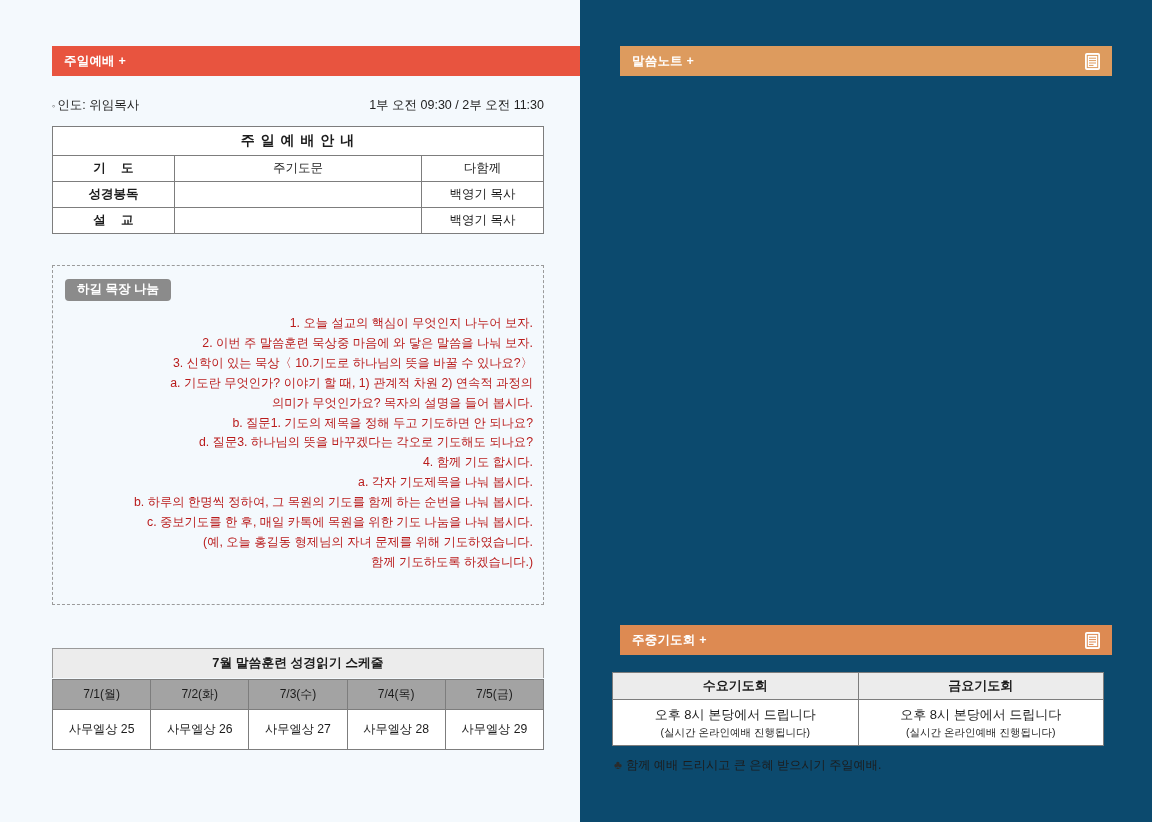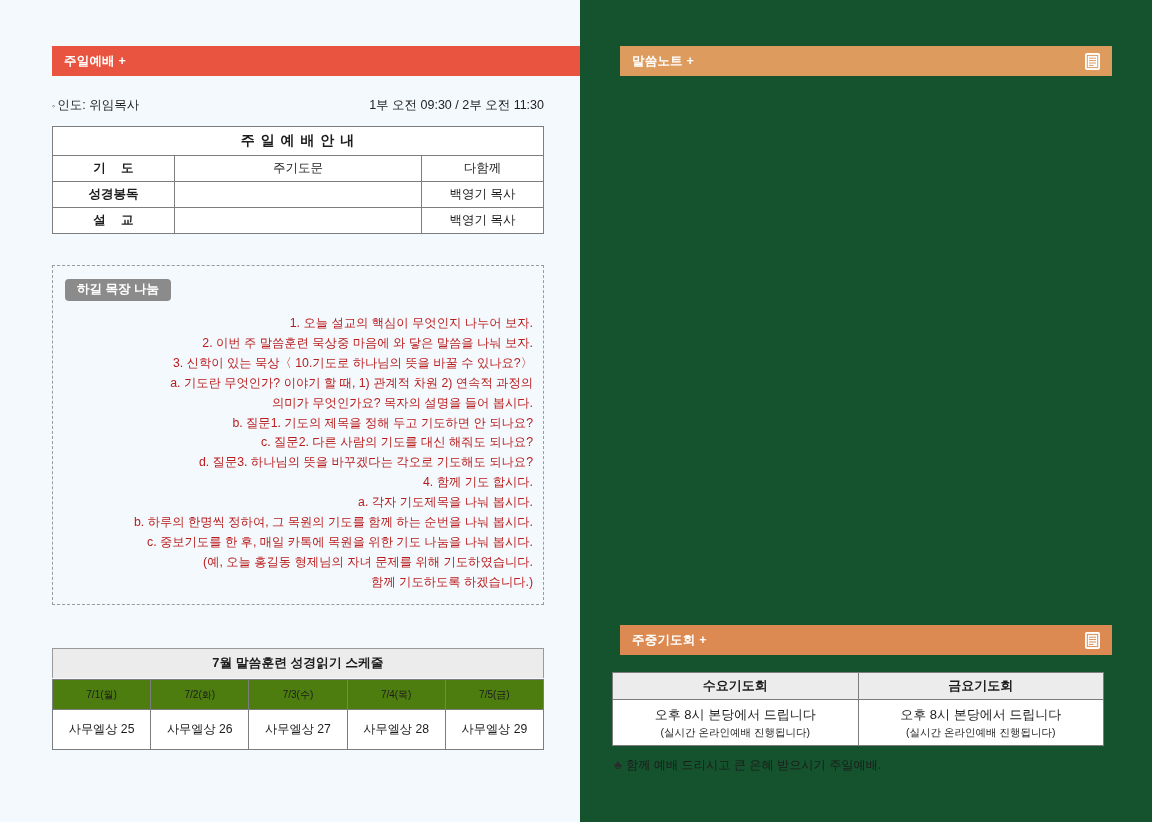--- a/index.html
+++ b/index.html
@@ -19,21 +19,21 @@
   }
   .col-left {
     width: 580px;
     height: 822px;
     background: #f4f9fd;
     position: relative;
   }
   .col-right {
     width: 572px;
     height: 822px;
-    background: #14532d;
+    background: #0c4a6e;
     position: relative;
   }
 
   
   .bar {
     position: absolute;
     height: 30px;
     display: flex;
     align-items: center;
     justify-content: space-between;
@@ -143,21 +143,21 @@
     text-align: center;
     font-size: 12.8px;
     font-weight: bold;
     padding: 6px 0 6px;
     color: #1c1c1c;
   }
   #sched-table {
     left: 52px; top: 679px; width: 492px;
   }
   #sched-table td { height: 30px; width: 98.4px; }
-  #sched-table tr.dates td { background: #4d7c0f; font-size: 10px; }
+  #sched-table tr.dates td { background: #a3a3a3; font-size: 12px; }
   #sched-table tr.books td { background: #fff; font-size: 12.2px; height: 40px; }
 
   
   #prayer-table {
     left: 612px; top: 672px; width: 492px;
   }
   #prayer-table th {
     background: #ececec;
     font-weight: bold;
     font-size: 13px;
@@ -232,21 +232,20 @@
 
     <div class="dashbox">
       <div class="tag">하길 목장 나눔</div>
       <div class="list">
         <div class="l1">1. 오늘 설교의 핵심이 무엇인지 나누어 보자.</div>
         <div class="l1">2. 이번 주 말씀훈련 묵상중 마음에 와 닿은 말씀을 나눠 보자.</div>
         <div class="l1">3. 신학이 있는 묵상〈 10.기도로 하나님의 뜻을 바꿀 수 있나요?〉</div>
         <div class="l2">a. 기도란 무엇인가? 이야기 할 때, 1) 관계적 차원 2) 연속적 과정의</div>
         <div class="l3">의미가 무엇인가요? 목자의 설명을 들어 봅시다.</div>
         <div class="l2">b. 질문1. 기도의 제목을 정해 두고 기도하면 안 되나요?</div>
-        <div class="l2">c. 질문2. 다른 사람의 기도를 대신 해줘도 되나요?</div>
         <div class="l2">d. 질문3. 하나님의 뜻을 바꾸겠다는 각오로 기도해도 되나요?</div>
         <div class="l1">4. 함께 기도 합시다.</div>
         <div class="l2">a. 각자 기도제목을 나눠 봅시다.</div>
         <div class="l2">b. 하루의 한명씩 정하여, 그 목원의 기도를 함께 하는 순번을 나눠 봅시다.</div>
         <div class="l2">c. 중보기도를 한 후, 매일 카톡에 목원을 위한 기도 나눔을 나눠 봅시다.</div>
         <div class="l3">(예, 오늘 홍길동 형제님의 자녀 문제를 위해 기도하였습니다.</div>
         <div class="l4">함께 기도하도록 하겠습니다.)</div>
       </div>
     </div>
 

